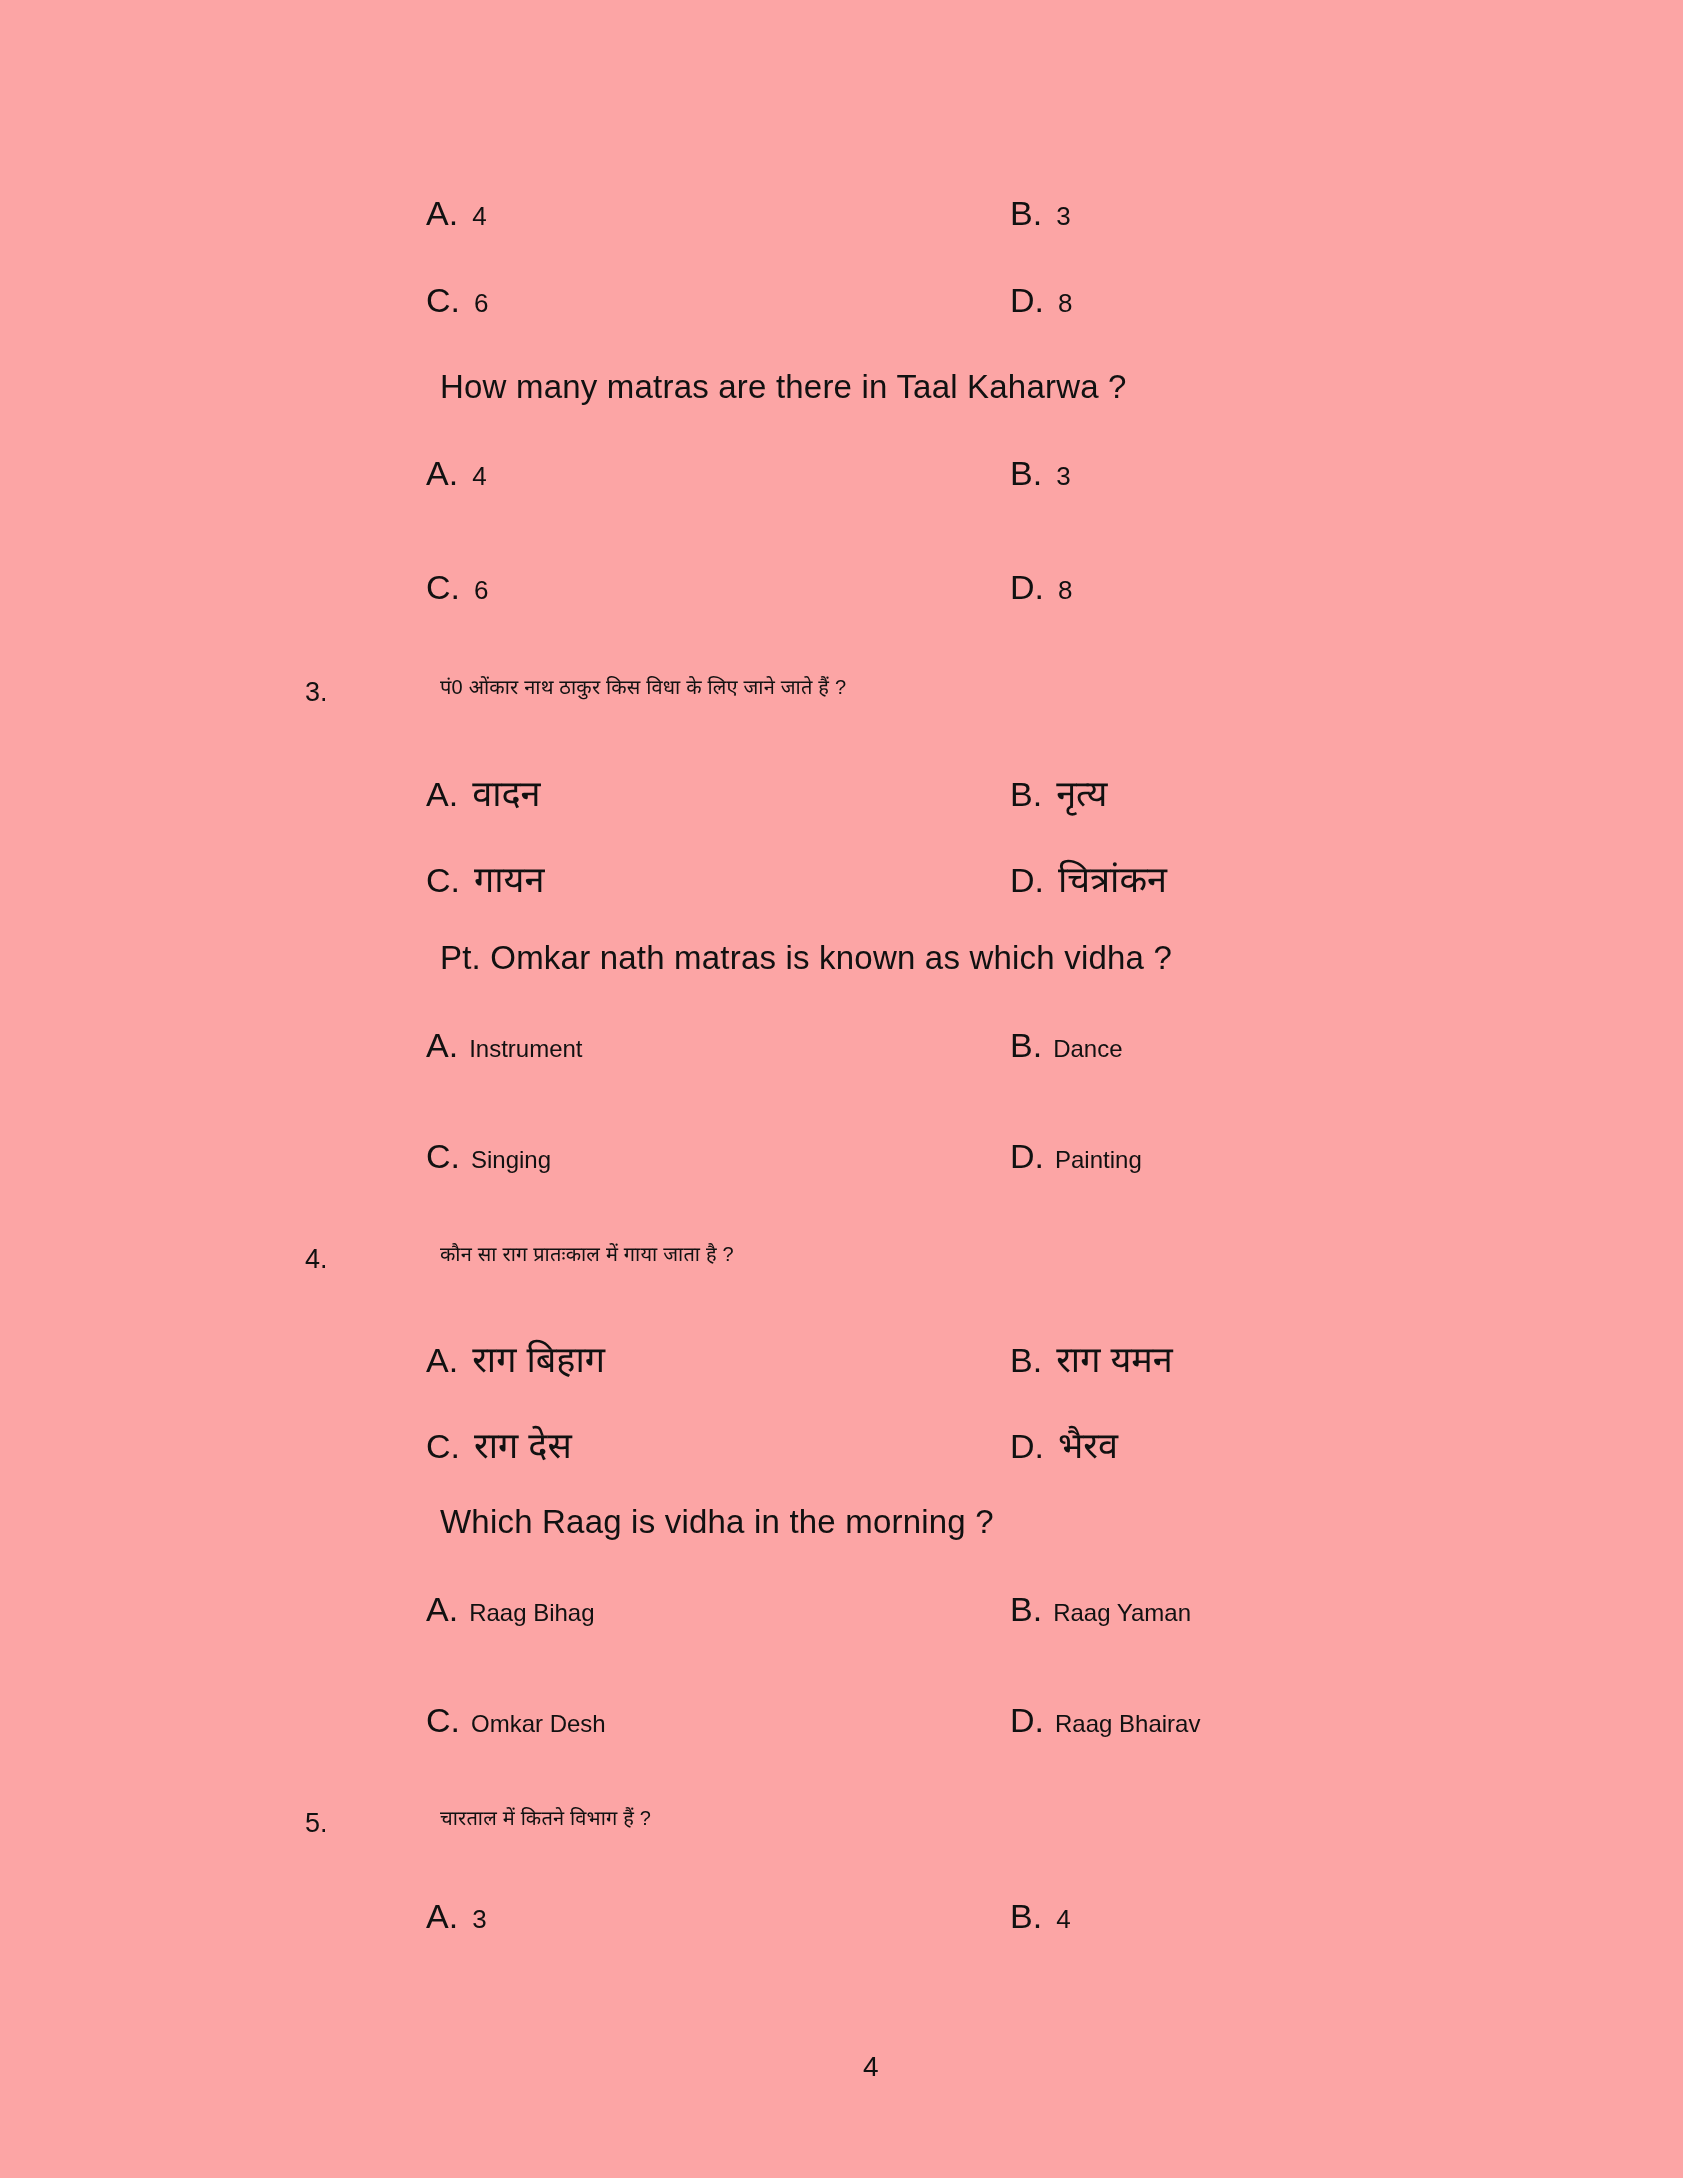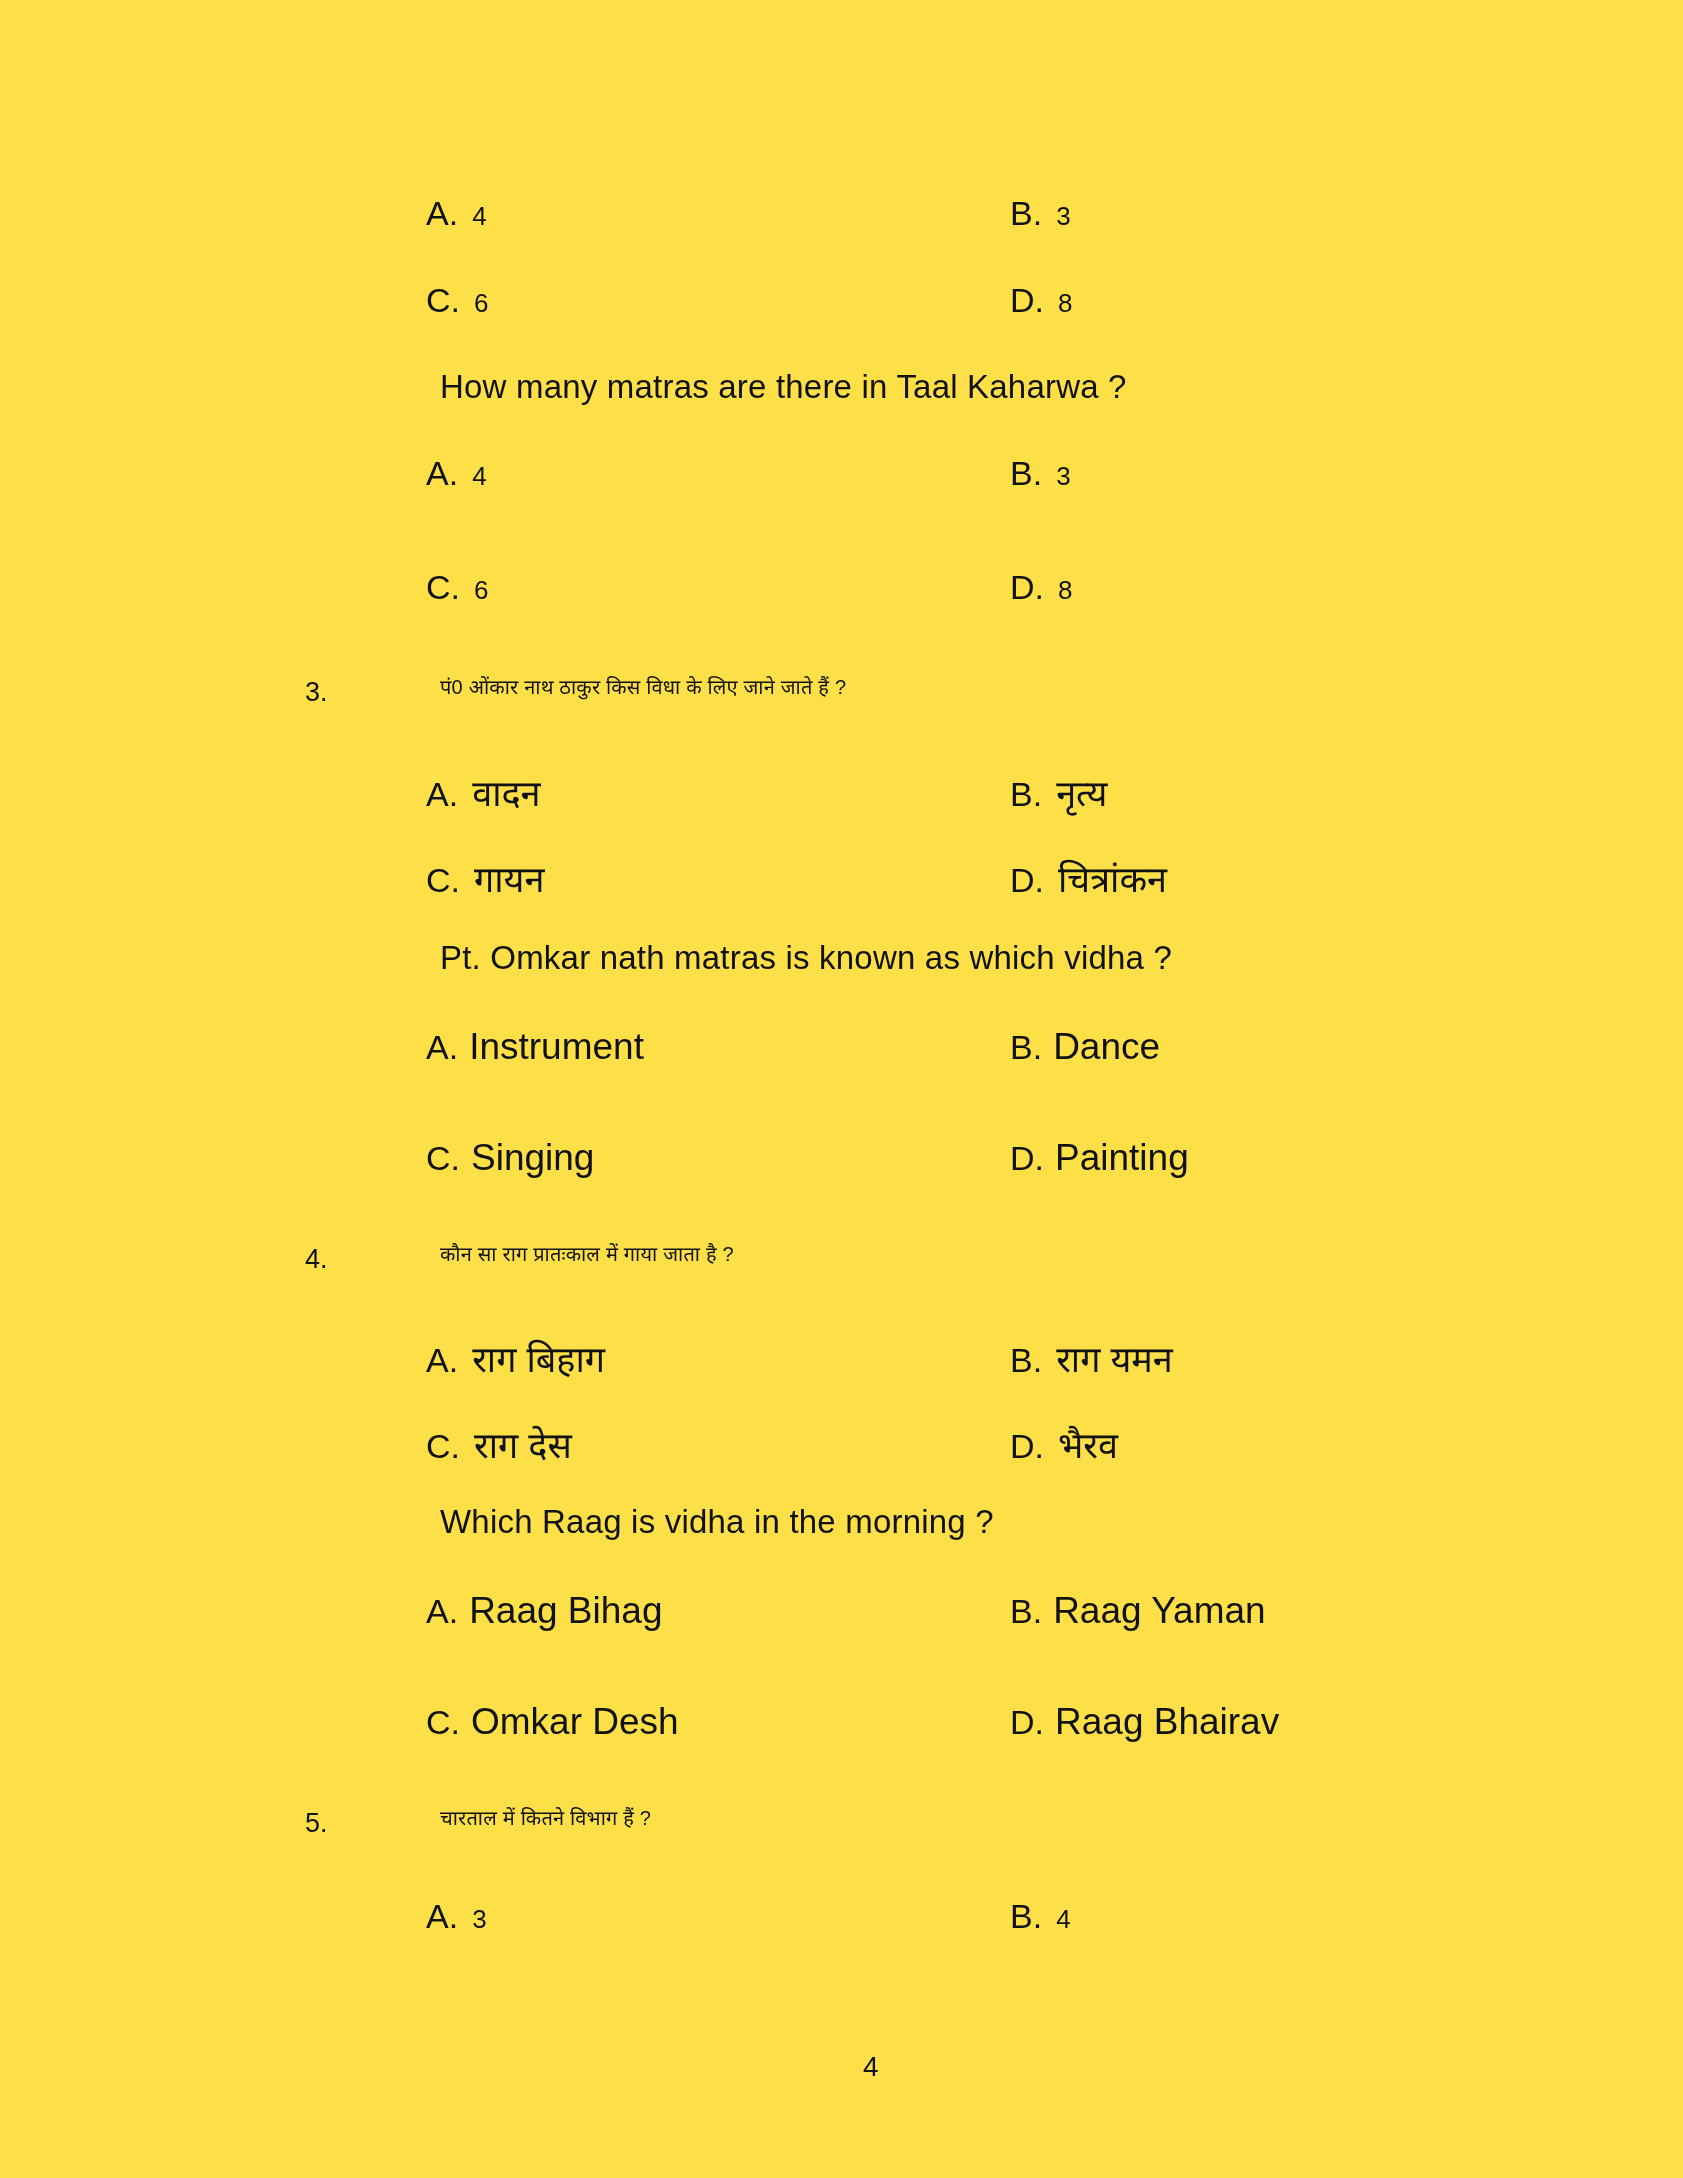--- a/index.html
+++ b/index.html
@@ -4,21 +4,21 @@
 <style>
   html, body {
     margin: 0;
     padding: 0;
     background: #ffffff;
   }
   .page {
     position: relative;
     width: 1683px;
     height: 2178px;
-    background: #fde047;
+    background: #fca5a5;
     color: #111111;
     font-family: "Liberation Sans", "DejaVu Sans", sans-serif;
     overflow: hidden;
   }
   .line {
     position: absolute;
     left: 0;
     width: 100%;
     white-space: nowrap;
   }
@@ -52,21 +52,21 @@
   .opt-letter {
     font-size: 34px;
     color: #111111;
   }
   .opt-val {
     margin-left: 14px;
     color: #111111;
   }
   .opt-val.num { font-size: 26px; }
   .opt-val.hin { font-size: 36px; }
-  .opt-val.eng { font-size: 37px; margin-left: 11px; }
+  .opt-val.eng { font-size: 24px; margin-left: 11px; }
   .page-num {
     position: absolute;
     left: 863px;
     top: 2051px;
     font-size: 28px;
     color: #111111;
   }
 </style>
 </head>
 <body>

